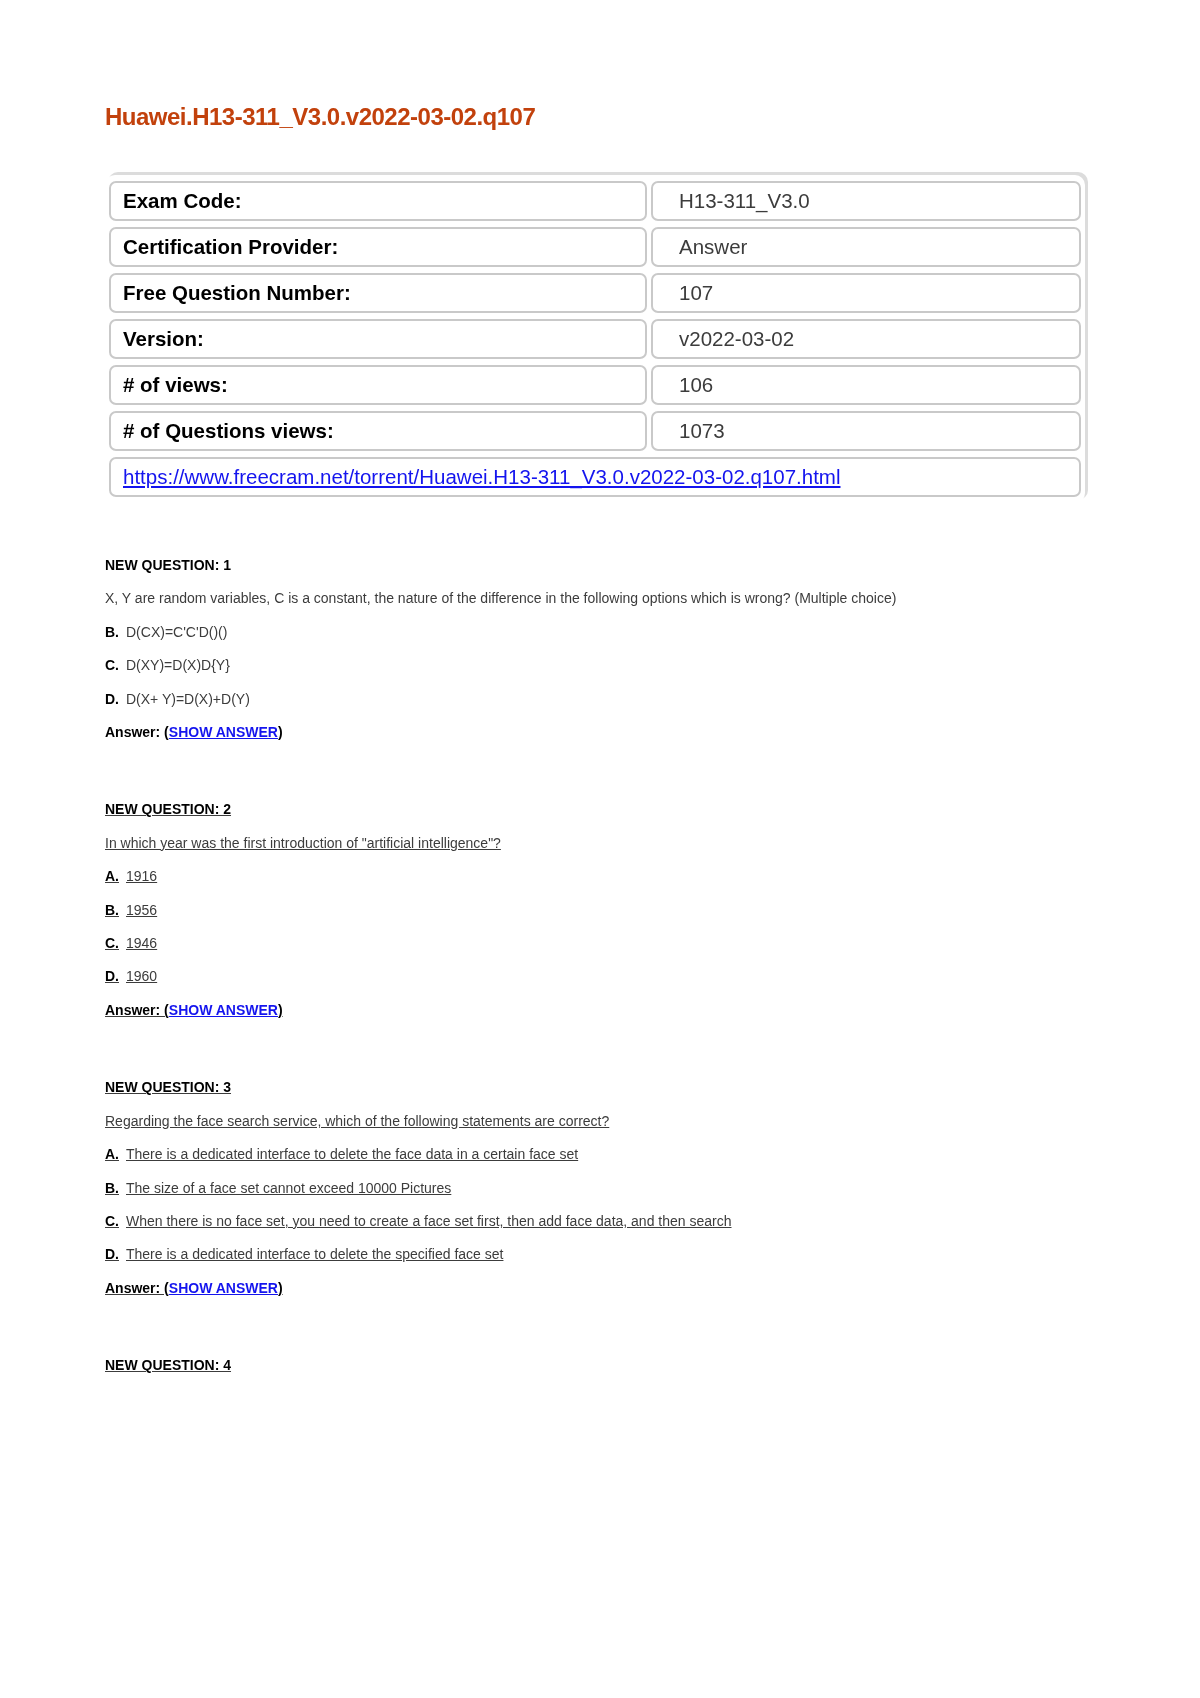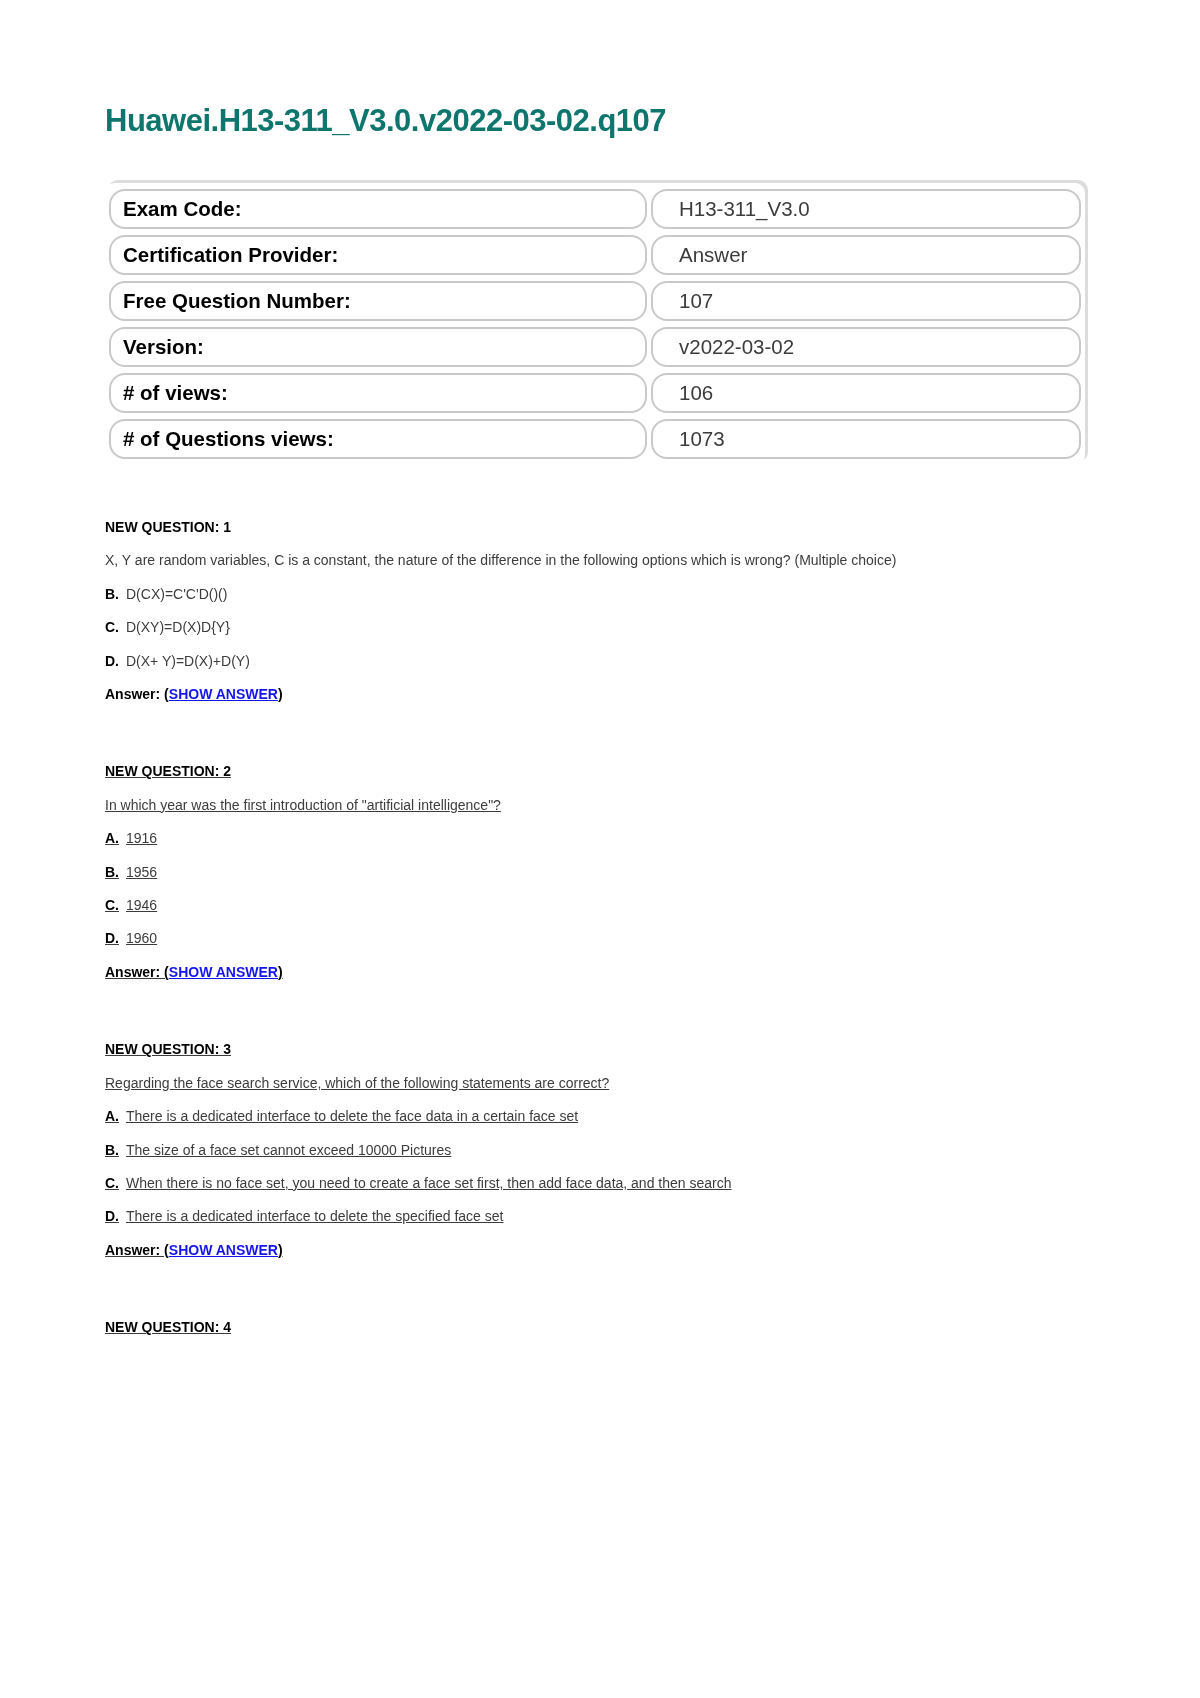--- a/index.html
+++ b/index.html
@@ -11,38 +11,38 @@
   *{margin:0;padding:0;box-sizing:border-box;}
   html,body{background:#ffffff;}
   body{
     width:1200px;height:1698px;overflow:hidden;
     font-family:"Liberation Sans","DejaVu Sans",sans-serif;
     color:#000;
   }
   .page{padding:0 115px 0 105px;}
   h1.page-title{
     margin-top:103px;
-    font-size:31px;
+    font-size:24px;
     font-weight:bold;
     letter-spacing:-0.5px;
-    color:#0f766e;
+    color:#c2410c;
   }
   table.info-table{
     margin-top:44px;
     width:980px;
     border-collapse:separate;
     border-spacing:4px 6px;
     table-layout:fixed;
     box-shadow:3px -3px 0 0 var(--cell-shadow);
     border-radius:10px;
   }
   table.info-table td{
     height:40px;
     border:2px solid var(--cell-border);
-    border-radius:16px;
+    border-radius:7px;
     background:#fff;
     vertical-align:middle;
     font-size:20.5px;
     overflow:hidden;
     white-space:nowrap;
   }
   td.label-cell{
     width:538px;
     padding:0 12px;
     font-weight:bold;
@@ -115,20 +115,25 @@
         <td class="value-cell">v2022-03-02</td>
       </tr>
       <tr>
         <td class="label-cell"># of views:</td>
         <td class="value-cell">106</td>
       </tr>
       <tr>
         <td class="label-cell"># of Questions views:</td>
         <td class="value-cell">1073</td>
       </tr>
+      <tr>
+        <td class="link-cell" colspan="2">
+          <a class="torrent-link" href="#">https://www.freecram.net/torrent/Huawei.H13-311_V3.0.v2022-03-02.q107.html</a>
+        </td>
+      </tr>
     </tbody>
   </table>
 
   <div class="questions">
 
     <section class="question">
       <div class="q-heading">NEW QUESTION: 1</div>
       <div class="q-text">X, Y are random variables, C is a constant, the nature of the difference in the following options which is wrong? (Multiple choice)</div>
       <div class="q-option"><span class="opt-letter">B.</span><span class="opt-text">D(CX)=C'C'D()()</span></div>
       <div class="q-option"><span class="opt-letter">C.</span><span class="opt-text">D(XY)=D(X)D{Y}</span></div>

